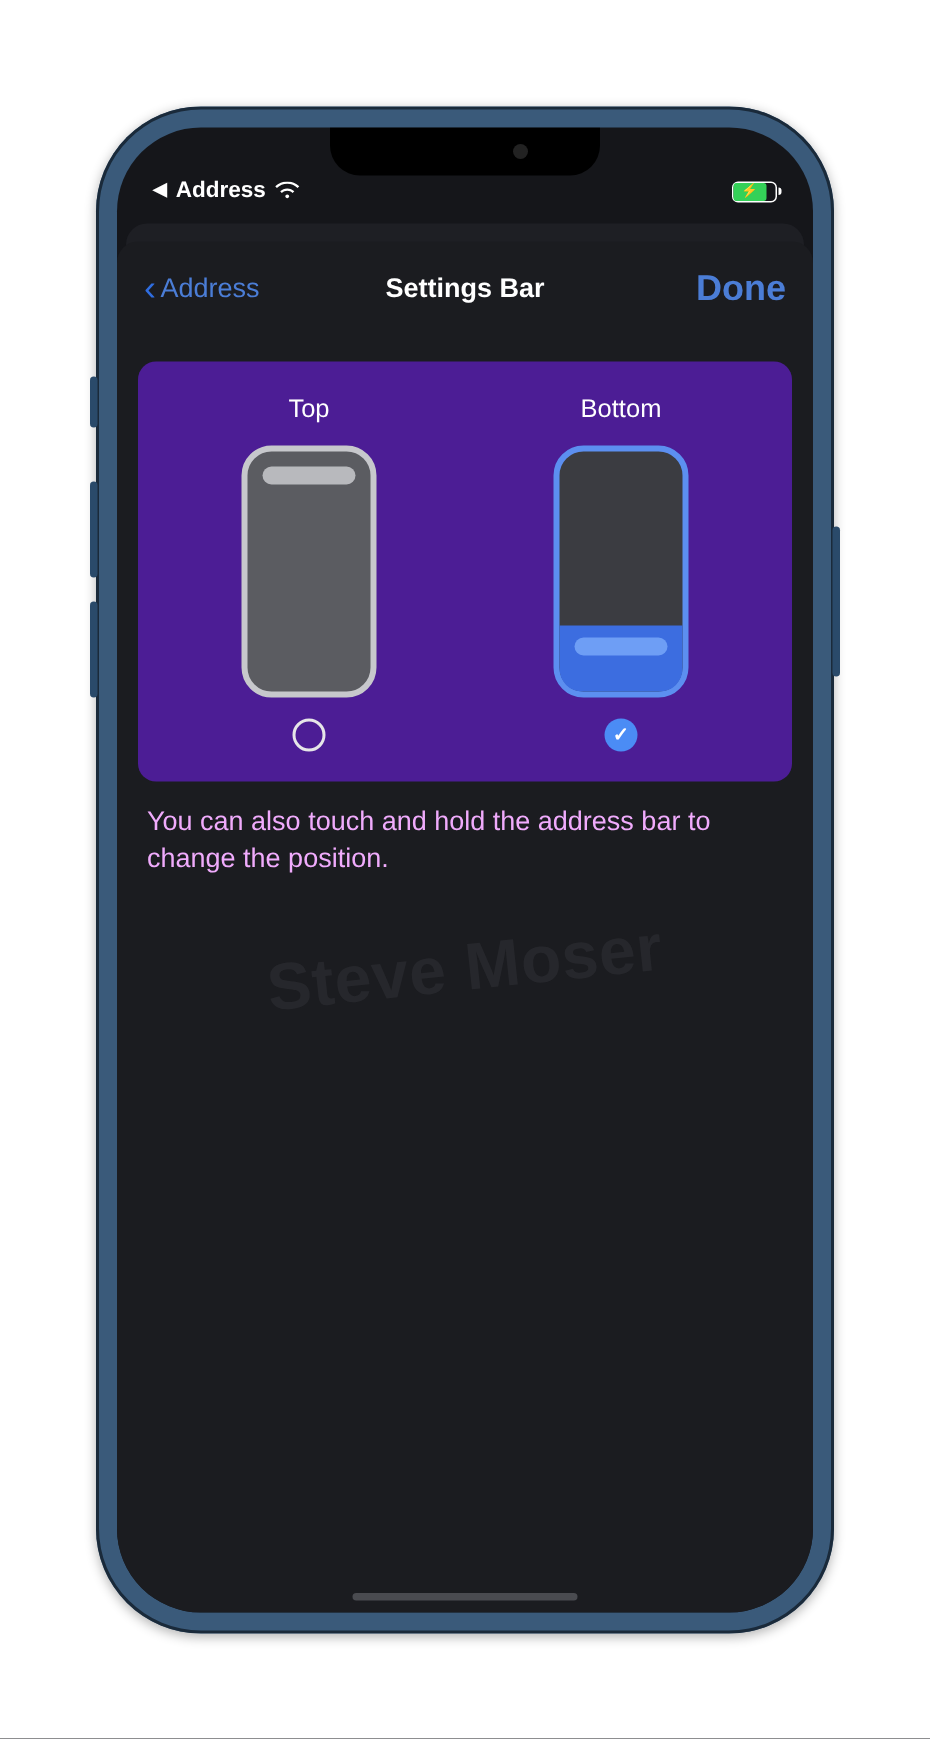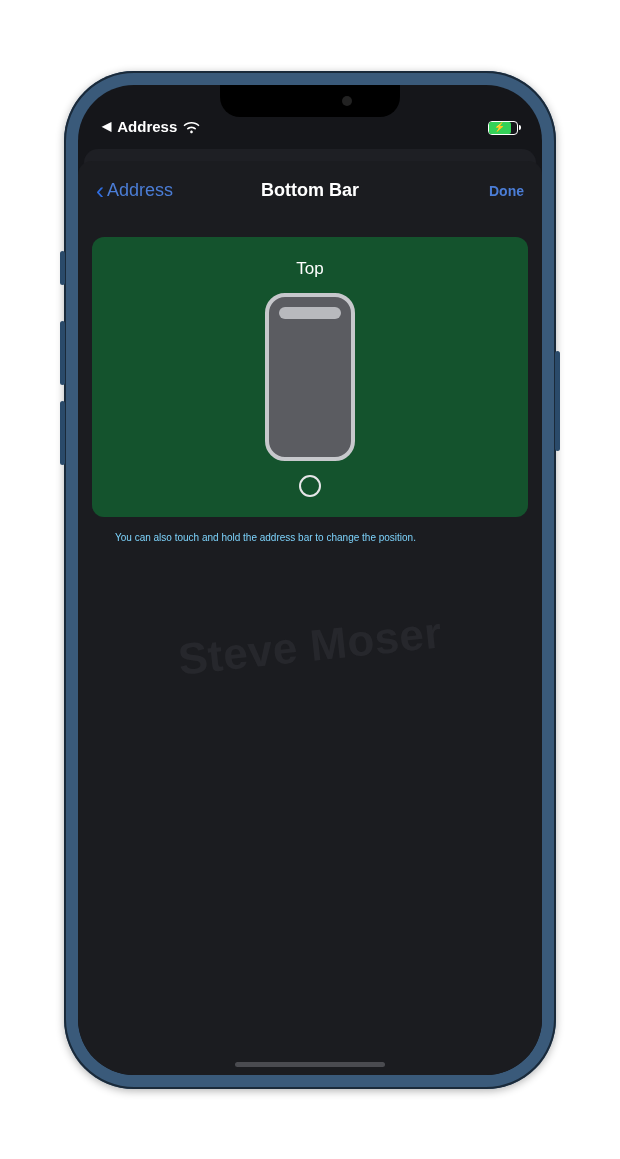--- a/index.html
+++ b/index.html
@@ -136,24 +136,24 @@
     }
     .nav-chevron { font-size: 24px; font-weight: 300; line-height: 1; color: #2f6de0; }
     .nav-title {
       position: absolute;
       left: 50%;
       transform: translateX(-50%);
       color: #fff;
       font-size: 18px;
       font-weight: 600;
     }
-    .nav-done { color: #4b7dd6; font-size: 14px; font-weight: 600; }
+    .nav-done { color: #4b7dd6; font-size: 24px; font-weight: 600; }
     .options-group {
       margin: 16px 14px 0;
-      background: #14532d;
+      background: #4c1d95;
       border-radius: 12px;
       padding: 22px 10px 20px;
       display: flex;
       justify-content: space-around;
     }
     .option {
       display: flex;
       flex-direction: column;
       align-items: center;
       gap: 14px;
@@ -210,24 +210,24 @@
     .radio.sel {
       background: #4b8cf5;
       display: flex;
       align-items: center;
       justify-content: center;
       color: #fff;
       font-size: 13px;
       font-weight: 700;
     }
     .helper-text {
-      color: #7dd3fc;
-      font-size: 10px;
+      color: #f0abfc;
+      font-size: 18px;
       line-height: 1.4;
-      padding: 14px 37px 0;
+      padding: 14px 20px 0;
     }
     .watermark {
       position: absolute;
       top: 460px;
       left: 50%;
       transform: translateX(-50%) rotate(-6deg);
       color: rgba(120,120,130,0.12);
       font-size: 44px;
       font-weight: 800;
       white-space: nowrap;
@@ -277,32 +277,40 @@
       </div>
     </div>
 
     <div class="sheet-behind"></div>
     <div class="sheet">
       <div class="nav-bar">
         <div class="nav-back">
           <span class="nav-chevron">‹</span>
           <span>Address</span>
         </div>
-        <div class="nav-title">Bottom Bar</div>
+        <div class="nav-title">Settings Bar</div>
         <div class="nav-done">Done</div>
       </div>
 
       <div class="options-group">
         <div class="option">
           <div class="option-label">Top</div>
           <div class="phone-thumb top-v">
             <div class="bar-inside"></div>
           </div>
           <div class="radio unsel"></div>
         </div>
+        <div class="option">
+          <div class="option-label">Bottom</div>
+          <div class="phone-thumb bottom-v">
+            <div class="fill-bottom"></div>
+            <div class="bar-inside"></div>
+          </div>
+          <div class="radio sel">✓</div>
+        </div>
       </div>
 
       <div class="helper-text">You can also touch and hold the address bar to change the position.</div>
 
       <div class="watermark">Steve Moser</div>
       <div class="home-ind"></div>
     </div>
   </div>
 </div>
 

